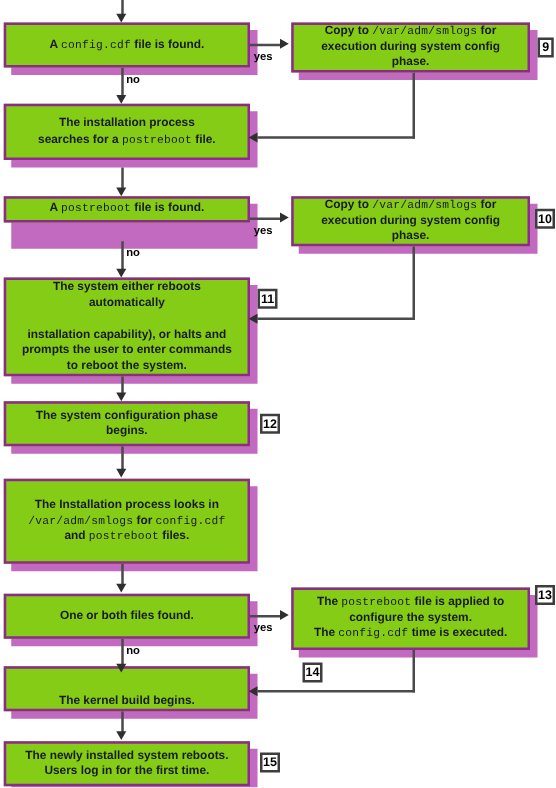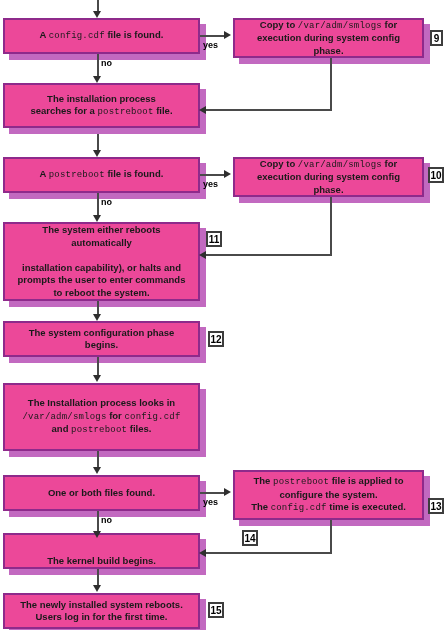--- a/index.html
+++ b/index.html
@@ -15,21 +15,21 @@
     width: 445px;
     height: 630px;
     background: #ffffff;
     overflow: hidden;
   }
 
   
   .node {
     position: absolute;
     box-sizing: border-box;
-    background: #ec4899;
+    background: #84cc16;
     border: 2px solid #8E2A8B;
     display: flex;
     align-items: center;
     justify-content: center;
     text-align: center;
     z-index: 3;
   }
   .node .txt {
     font-family: "Liberation Sans", sans-serif;
     font-size: 9.5px;
@@ -144,21 +144,21 @@
 
   <div class="shadow" style="left:9px; top:89px; width:197px; height:45px;"></div>
   <div class="node" id="n-search-postreboot" style="left:3px; top:83px; width:197px; height:45px;">
     <div class="txt"><span>The installation process</span><br><span>searches for a </span><span class="mono">postreboot</span><span> file.</span></div>
   </div>
 
   <div class="line vline" style="left:97px; top:134px; height:19px;"></div>
   <div class="arrow arrow-down" style="left:93px; top:150px;"></div>
 
   <div class="shadow" style="left:9px; top:163px; width:197px; height:36px;"></div>
-  <div class="node" id="n-postreboot-found" style="left:3px; top:157px; width:197px; height:36px;">
+  <div class="node" id="n-postreboot-found" style="left:3px; top:157px; width:197px; height:21px;">
     <div class="txt"><span>A </span><span class="mono">postreboot</span><span> file is found.</span></div>
   </div>
 
   <div class="line hline" style="left:200px; top:174px; width:26px;"></div>
   <div class="arrow arrow-right" style="left:224px; top:170px;"></div>
   <div class="edge-label" style="left:203px; top:179px;">yes</div>
 
   <div class="shadow" style="left:239px; top:163px; width:191px; height:40px;"></div>
   <div class="node" id="n-copy-postreboot" style="left:233px; top:157px; width:191px; height:40px;">
     <div class="txt"><span>Copy to </span><span class="mono">/var/adm/smlogs</span><span> for</span><br><span>execution during system config phase.</span></div>
@@ -205,21 +205,21 @@
   </div>
 
   <div class="line hline" style="left:200px; top:492px; width:26px;"></div>
   <div class="arrow arrow-right" style="left:224px; top:488px;"></div>
   <div class="edge-label" style="left:203px; top:497px;">yes</div>
 
   <div class="shadow" style="left:239px; top:476px; width:191px; height:50px;"></div>
   <div class="node" id="n-apply-postreboot" style="left:233px; top:470px; width:191px; height:50px;">
     <div class="txt"><span>The </span><span class="mono">postreboot</span><span> file is applied to</span><br><span>configure the system.</span><br><span>The </span><span class="mono">config.cdf</span><span> time is executed.</span></div>
   </div>
-  <div class="badge" style="left:428px; top:498px; width:16px;">13</div>
+  <div class="badge" style="left:428px; top:468px; width:16px;">13</div>
 
   <div class="line vline" style="left:97px; top:511px; height:22px;"></div>
   <div class="arrow arrow-down" style="left:93px; top:531px;"></div>
   <div class="edge-label" style="left:101px; top:515px;">no</div>
 
   <div class="line vline" style="left:330px; top:520px; height:34px;"></div>
   <div class="line hline" style="left:206px; top:552px; width:126px;"></div>
   <div class="arrow arrow-left" style="left:199px; top:549px;"></div>
 
   <div class="shadow" style="left:9px; top:539px; width:197px; height:36px;"></div>

